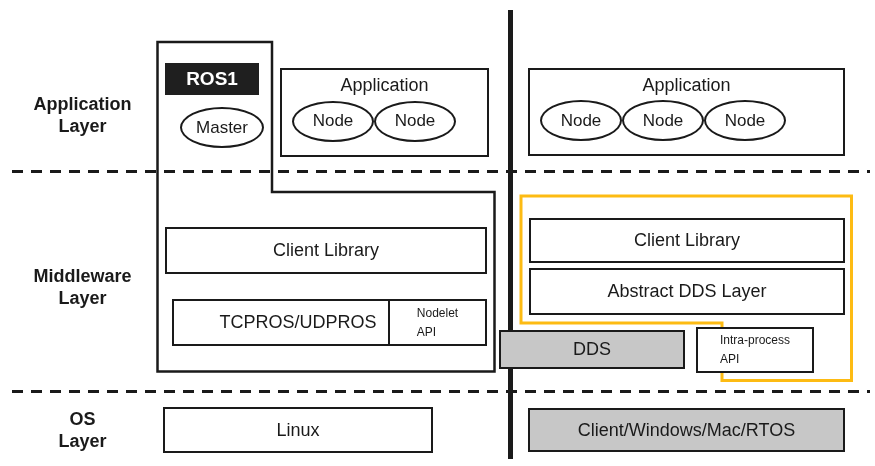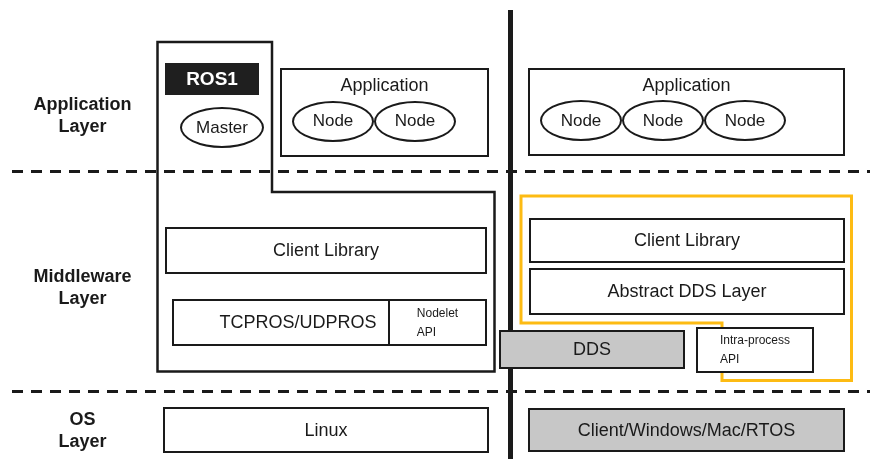--- a/index.html
+++ b/index.html
@@ -140,21 +140,21 @@
     <div class="node-row">
       <div class="ellipse">Node</div>
       <div class="ellipse">Node</div>
     </div>
   </div>
 
   <div class="box" style="left:165px; top:227px; width:322px; height:47px">Client Library</div>
   <div class="box" style="left:172px; top:299px; width:252px; height:47px">TCPROS/UDPROS</div>
   <div class="box twoline" style="left:388px; top:299px; width:99px; height:47px">Nodelet
 API</div>
-  <div class="box" style="left:163px; top:407px; width:326px; height:46px">Linux</div>
+  <div class="box" style="left:163px; top:407px; width:270px; height:46px">Linux</div>
 
   <div class="app-box" style="left:528px; top:68px; width:317px; height:88px">
     <div class="app-title">Application</div>
     <div class="node-row">
       <div class="ellipse">Node</div>
       <div class="ellipse">Node</div>
       <div class="ellipse">Node</div>
     </div>
   </div>
 

